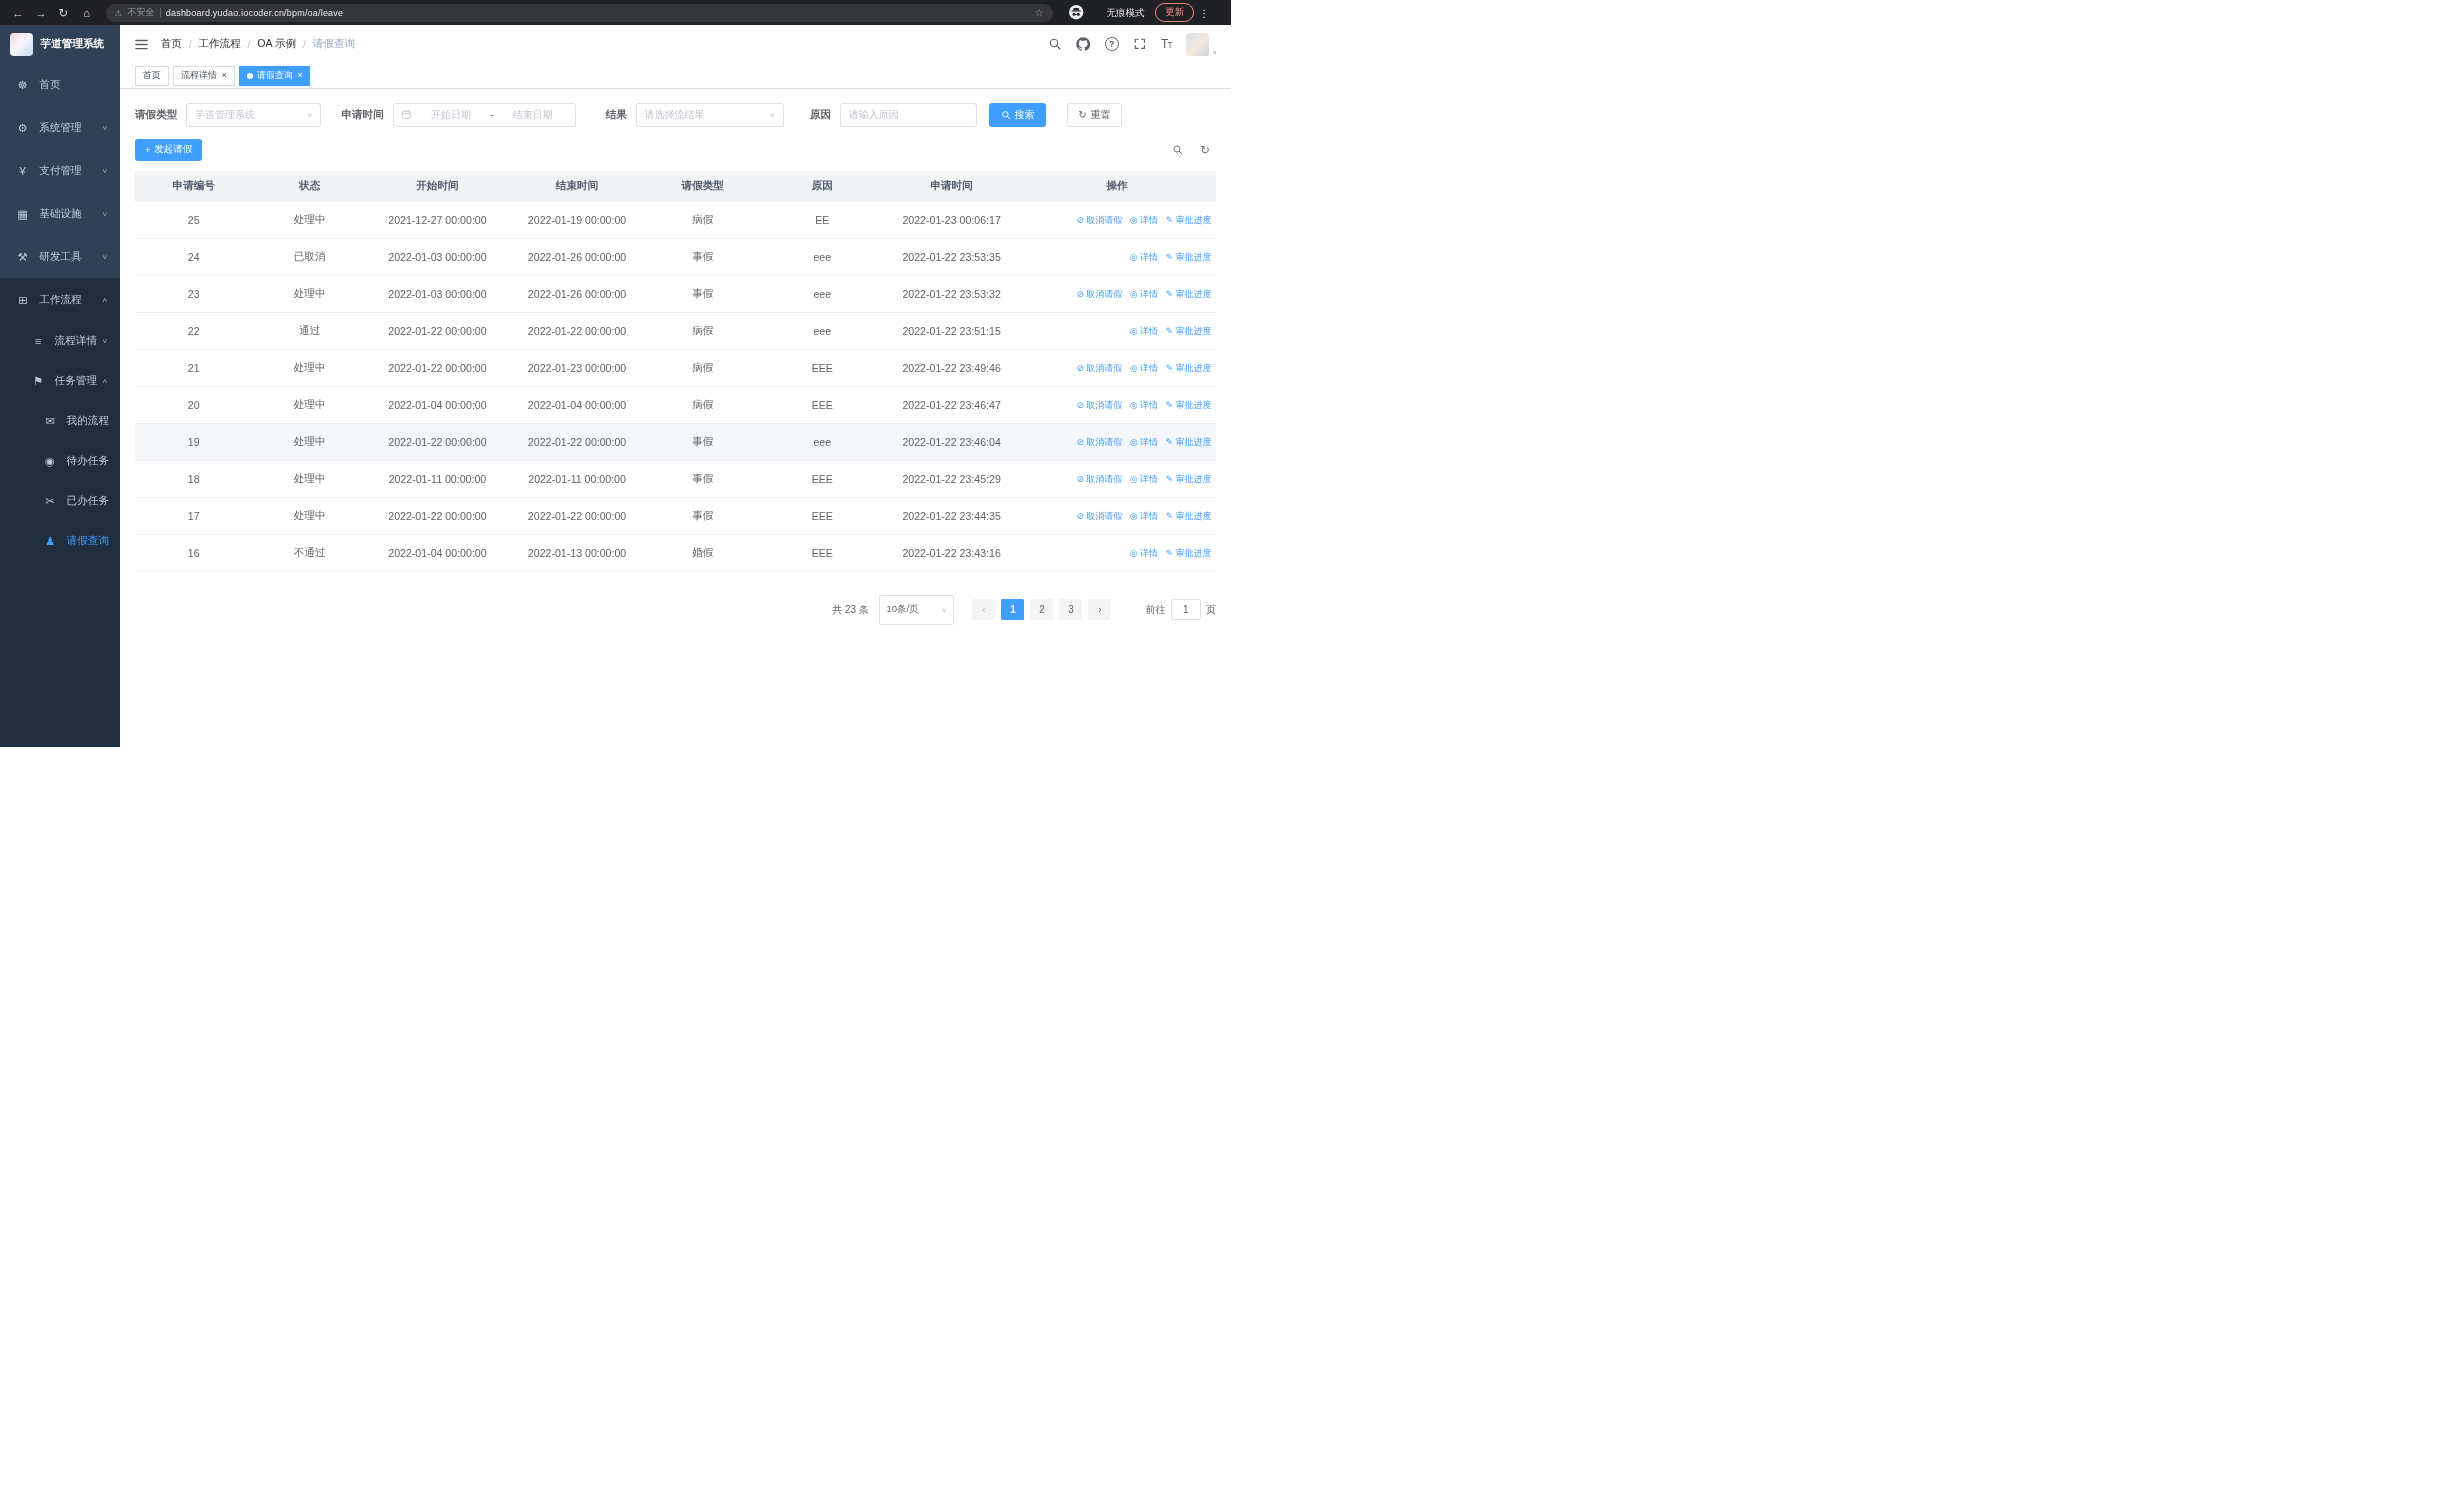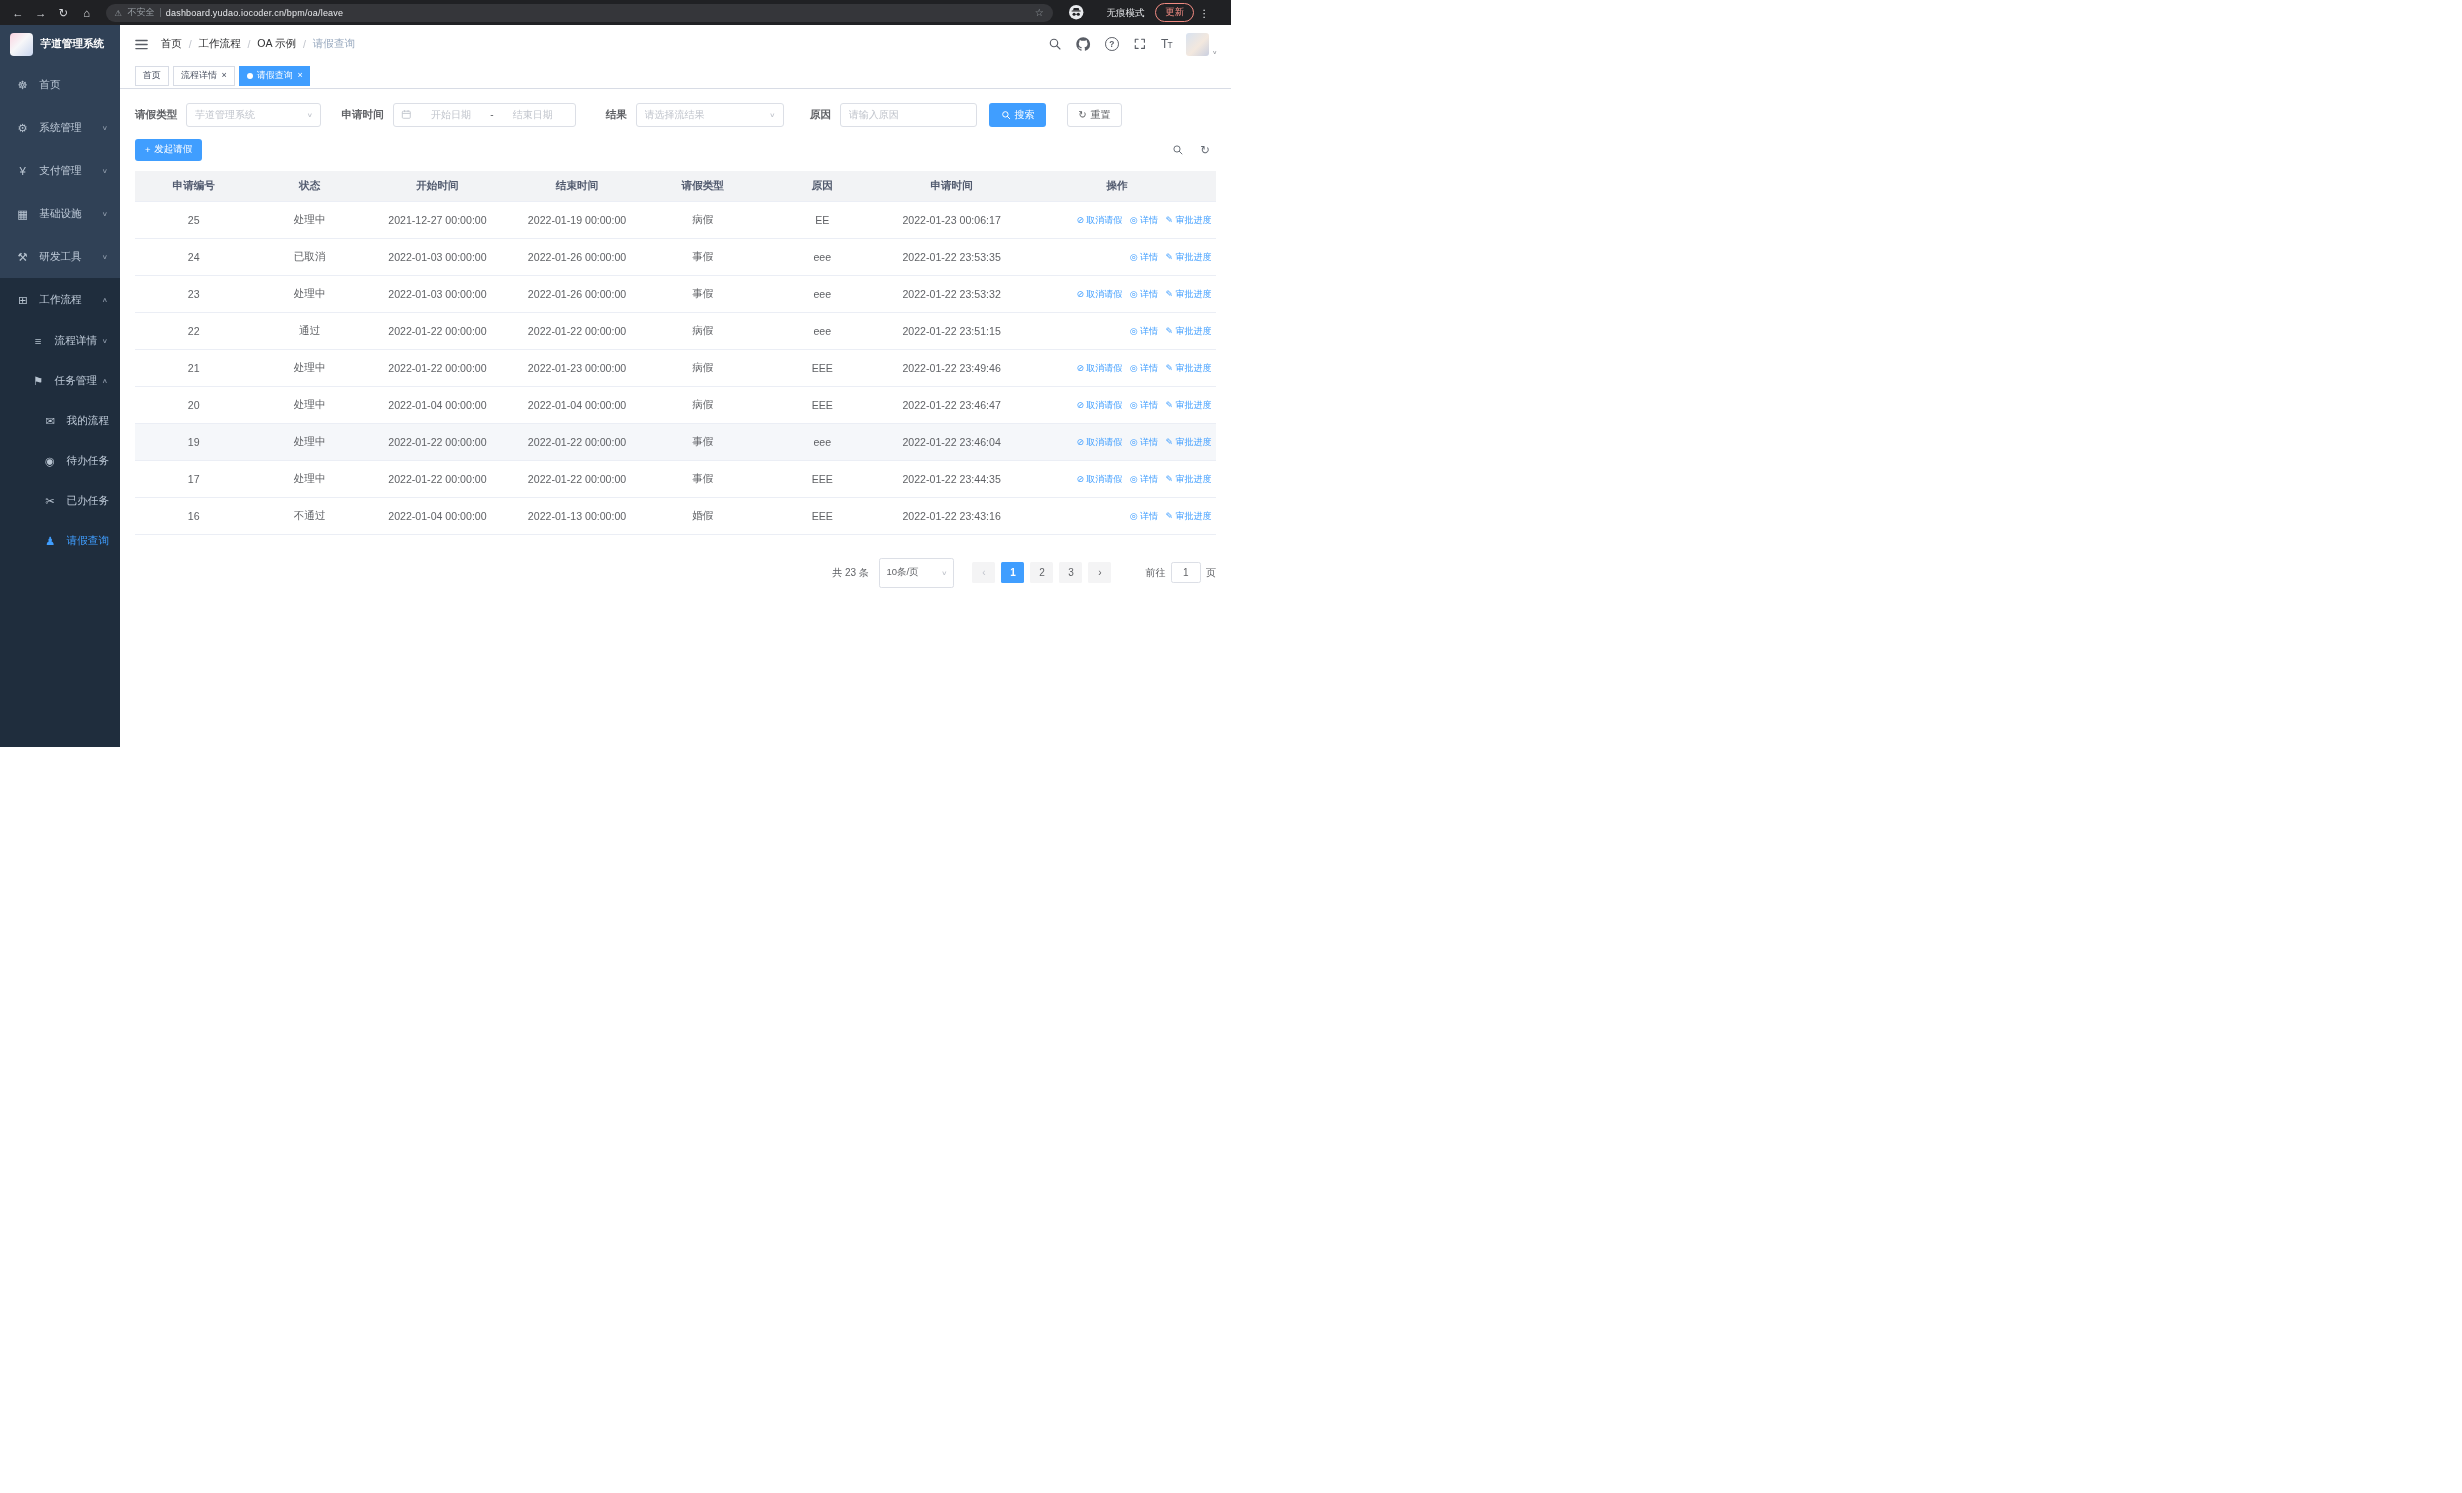--- a/index.html
+++ b/index.html
@@ -407,20 +407,30 @@
               <td>19</td>
               <td>处理中</td>
               <td>2022-01-22 00:00:00</td>
               <td>2022-01-22 00:00:00</td>
               <td>事假</td>
               <td>eee</td>
               <td>2022-01-22 23:46:04</td>
               <td class="ops"><span class="op"><i>⊘</i><em>取消请假</em></span><span class="op"><i>◎</i><em>详情</em></span><span class="op"><i>✎</i><em>审批进度</em></span></td>
             </tr>
             <tr>
+              <td>18</td>
+              <td>处理中</td>
+              <td>2022-01-11 00:00:00</td>
+              <td>2022-01-11 00:00:00</td>
+              <td>事假</td>
+              <td>EEE</td>
+              <td>2022-01-22 23:45:29</td>
+              <td class="ops"><span class="op"><i>⊘</i><em>取消请假</em></span><span class="op"><i>◎</i><em>详情</em></span><span class="op"><i>✎</i><em>审批进度</em></span></td>
+            </tr>
+            <tr>
               <td>17</td>
               <td>处理中</td>
               <td>2022-01-22 00:00:00</td>
               <td>2022-01-22 00:00:00</td>
               <td>事假</td>
               <td>EEE</td>
               <td>2022-01-22 23:44:35</td>
               <td class="ops"><span class="op"><i>⊘</i><em>取消请假</em></span><span class="op"><i>◎</i><em>详情</em></span><span class="op"><i>✎</i><em>审批进度</em></span></td>
             </tr>
             <tr>

